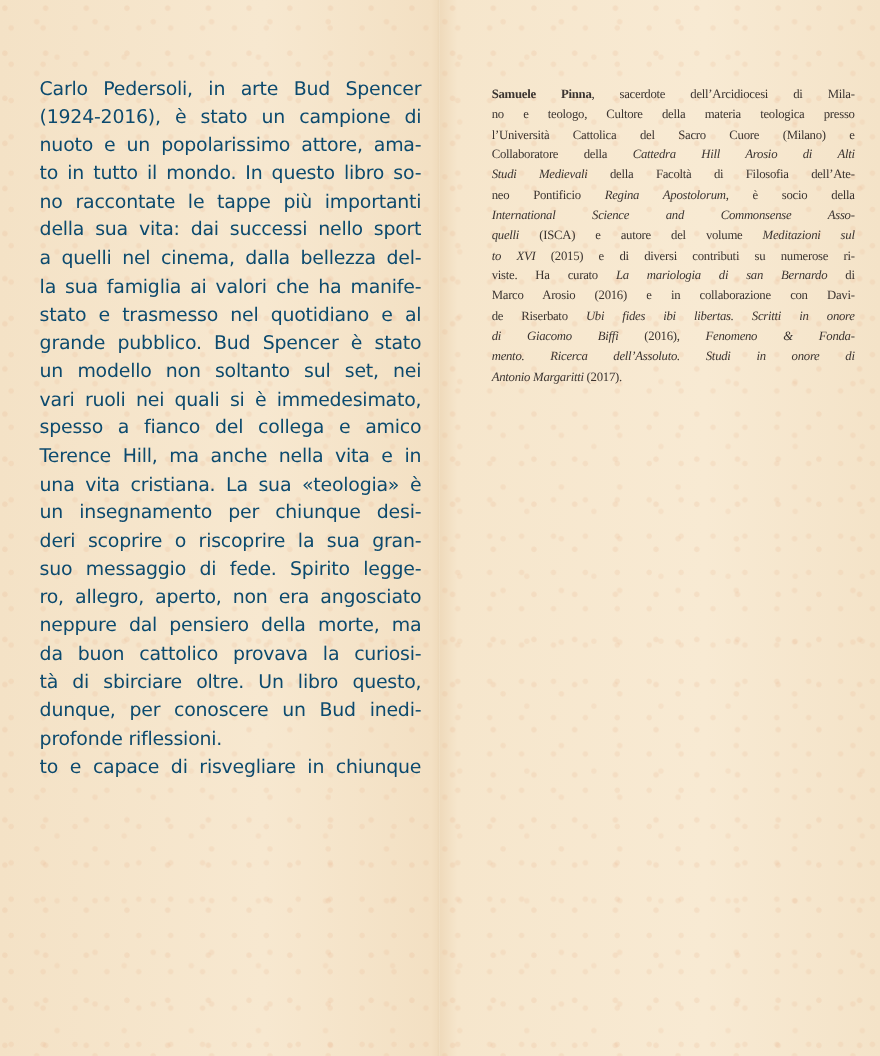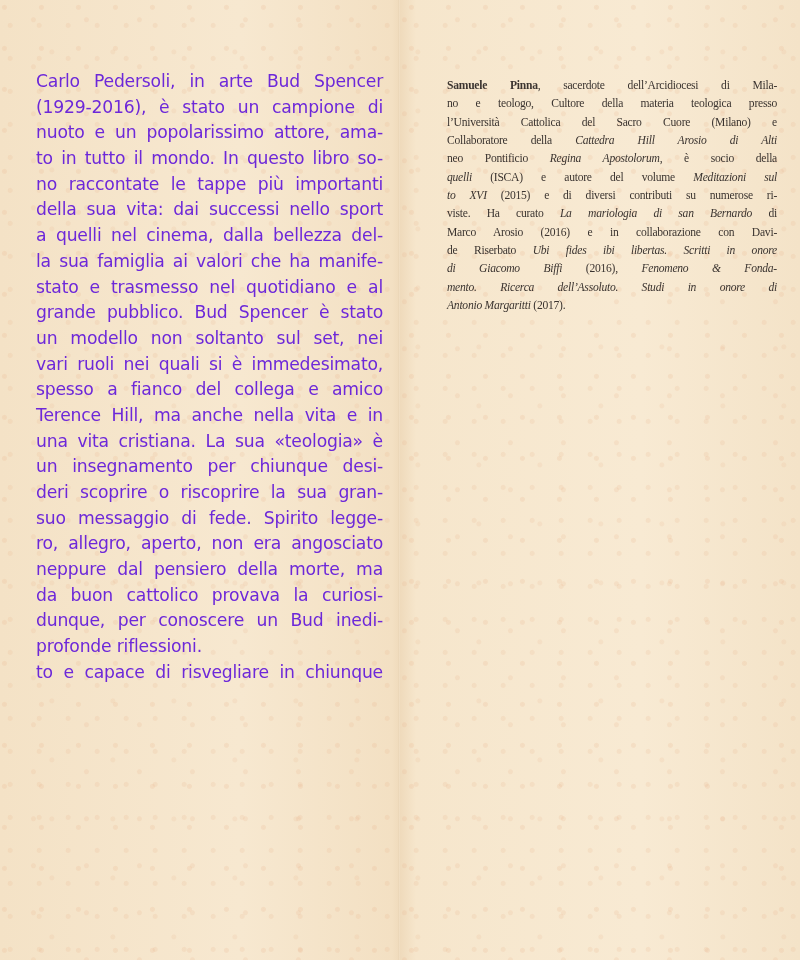--- a/index.html
+++ b/index.html
@@ -32,21 +32,21 @@
     }
     .left-col {
       position: absolute;
       left: 36px;
       top: 69px;
       width: 347px;
       font-family: "DejaVu Sans", sans-serif;
       font-size: 17.2px;
       line-height: 25.7px;
       letter-spacing: -0.2px;
-      color: #6d28d9;
+      color: #0c4a6e;
     }
     .left-col .line {
       display: block;
       text-align: justify;
       text-align-last: justify;
       white-space: nowrap;
       height: 25.7px;
     }
     .left-col .line.last {
       text-align-last: left;
@@ -75,51 +75,54 @@
     .b { font-weight: bold; }
     .i { font-style: italic; }
   </style>
 </head>
 <body>
 
 <div class="fold"></div>
 
 <div class="left-col" id="left-col">
     <span class="line">Carlo Pedersoli, in arte Bud Spencer</span>
-    <span class="line">(1929-2016), è stato un campione di</span>
+    <span class="line">(1924-2016), è stato un campione di</span>
     <span class="line">nuoto e un popolarissimo attore, ama-</span>
     <span class="line">to in tutto il mondo. In questo libro so-</span>
     <span class="line">no raccontate le tappe più importanti</span>
     <span class="line">della sua vita: dai successi nello sport</span>
     <span class="line">a quelli nel cinema, dalla bellezza del-</span>
     <span class="line">la sua famiglia ai valori che ha manife-</span>
     <span class="line">stato e trasmesso nel quotidiano e al</span>
     <span class="line">grande pubblico. Bud Spencer è stato</span>
     <span class="line">un modello non soltanto sul set, nei</span>
     <span class="line">vari ruoli nei quali si è immedesimato,</span>
     <span class="line">spesso a fianco del collega e amico</span>
     <span class="line">Terence Hill, ma anche nella vita e in</span>
     <span class="line">una vita cristiana. La sua «teologia» è</span>
     <span class="line">un insegnamento per chiunque desi-</span>
     <span class="line">deri scoprire o riscoprire la sua gran-</span>
     <span class="line">suo messaggio di fede. Spirito legge-</span>
     <span class="line">ro, allegro, aperto, non era angosciato</span>
     <span class="line">neppure dal pensiero della morte, ma</span>
     <span class="line">da buon cattolico provava la curiosi-</span>
+    <span class="line">tà di sbirciare oltre. Un libro questo,</span>
     <span class="line">dunque, per conoscere un Bud inedi-</span>
     <span class="line last">profonde riflessioni.</span>
     <span class="line">to e capace di risvegliare in chiunque</span>
   </div>
 
 <div class="right-col" id="right-col">
     <span class="line"><span class="b">Samuele Pinna</span><span>, sacerdote dell’Arcidiocesi di Mila-</span></span>
     <span class="line"><span>no e teologo, Cultore della materia teologica presso</span></span>
     <span class="line"><span>l’Università Cattolica del Sacro Cuore (Milano) e</span></span>
     <span class="line"><span>Collaboratore della </span><span class="i">Cattedra Hill Arosio di Alti</span></span>
+    <span class="line"><span class="i">Studi Medievali</span><span> della Facoltà di Filosofia dell’Ate-</span></span>
     <span class="line"><span>neo Pontificio </span><span class="i">Regina Apostolorum</span><span>, è socio della</span></span>
+    <span class="line"><span class="i">International Science and Commonsense Asso-</span></span>
     <span class="line"><span class="i">quelli</span><span> (ISCA) e autore del volume </span><span class="i">Meditazioni sul</span></span>
     <span class="line"><span class="i">to XVI</span><span> (2015) e di diversi contributi su numerose ri-</span></span>
     <span class="line"><span>viste. Ha curato </span><span class="i">La mariologia di san Bernardo</span><span> di</span></span>
     <span class="line"><span>Marco Arosio (2016) e in collaborazione con Davi-</span></span>
     <span class="line"><span>de Riserbato </span><span class="i">Ubi fides ibi libertas. Scritti in onore</span></span>
     <span class="line"><span class="i">di Giacomo Biffi</span><span> (2016), </span><span class="i">Fenomeno &amp; Fonda-</span></span>
     <span class="line"><span class="i">mento. Ricerca dell’Assoluto. Studi in onore di</span></span>
     <span class="line last"><span class="i">Antonio Margaritti</span><span> (2017).</span></span>
   </div>
 

